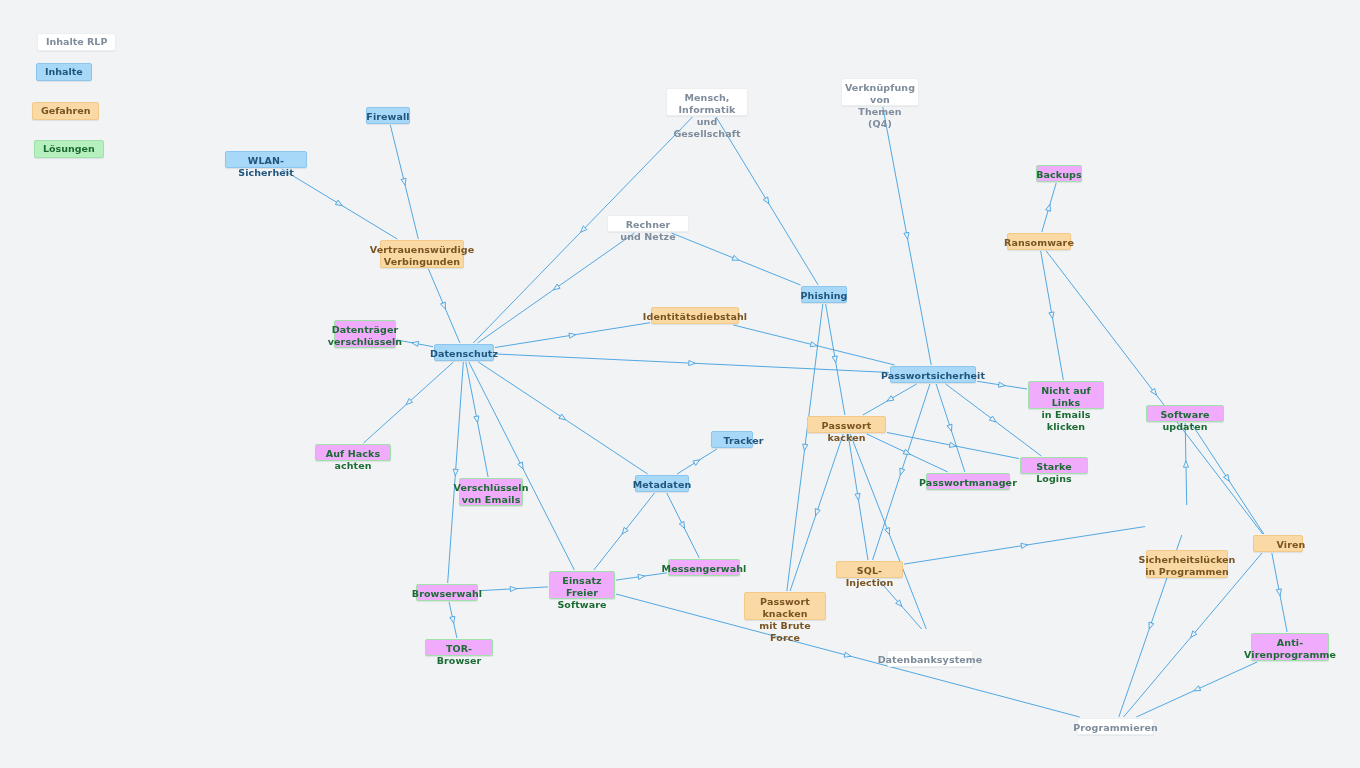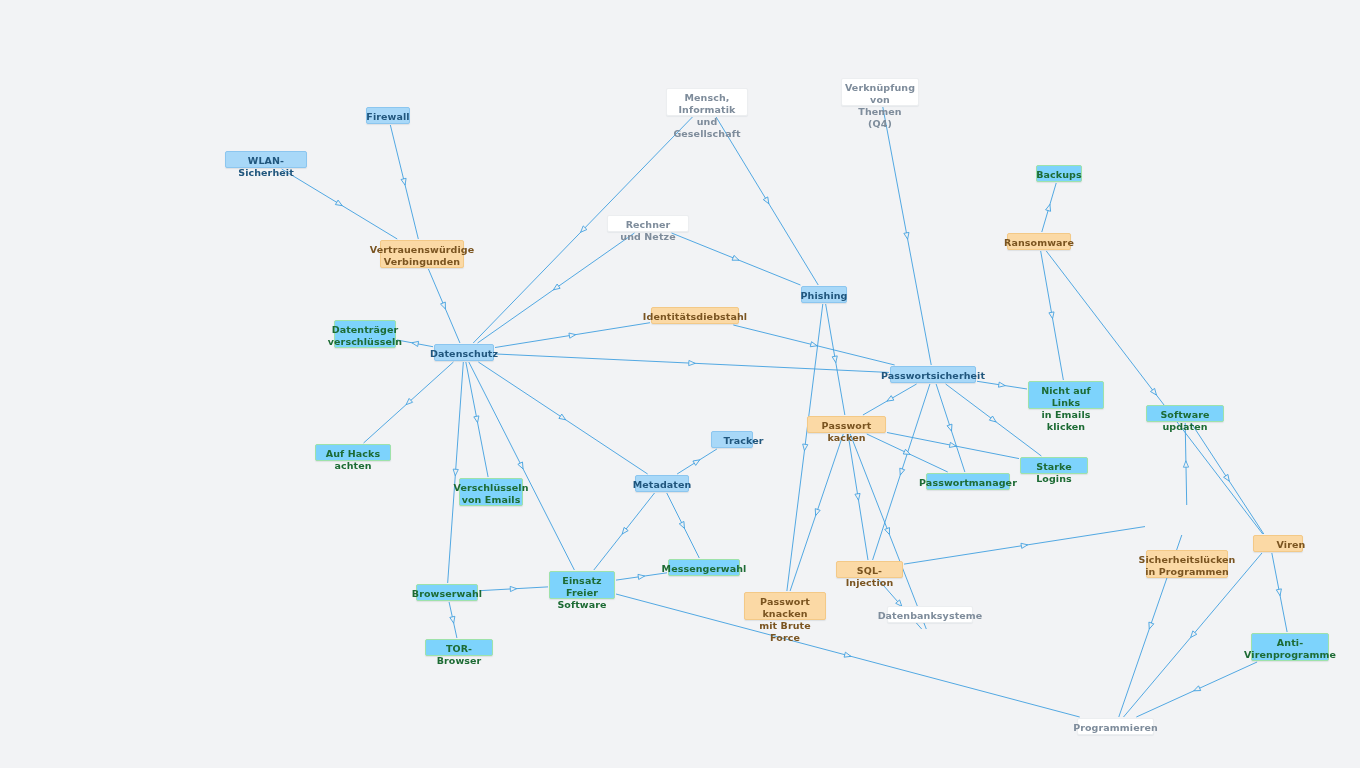--- a/index.html
+++ b/index.html
@@ -66,21 +66,21 @@
     background: #a8d8f8;
     border-color: #8cc6ef;
     color: #20567d;
   }
   .node.cat-gefahren {
     background: #fbd9a5;
     border-color: #f3c987;
     color: #7a5420;
   }
   .node.cat-loesungen {
-    background: #7dd3fc;
+    background: #f0abfc;
     border-color: #9ee2aa;
     color: #1d6b34;
   }
   .node.cat-thema {
     background: #ffffff;
     border-color: #eceef0;
     color: #7e8c9b;
     font-weight: bold;
     box-shadow: 0 1px 1px rgba(40,60,80,0.06);
   }
@@ -205,21 +205,21 @@
       <path d="M -3.2 -2.6 L 3.2 0 L -3.2 2.6 Z" transform="translate(1192.75,635.00) rotate(130.17)" fill="#eef1f3" stroke="#3f9fe0" stroke-width="0.8"></path>
       <line x1="1257.08" y1="662.00" x2="1136.35" y2="717.00" stroke="#3f9fe0" stroke-width="0.9"></line>
       <path d="M -3.2 -2.6 L 3.2 0 L -3.2 2.6 Z" transform="translate(1196.71,689.50) rotate(155.51)" fill="#eef1f3" stroke="#3f9fe0" stroke-width="0.8"></path>
     </svg>
   <div id="node-layer">
       <div class="node cat-thema" style="left: 666px; top: 88px; width: 82px; height: 28px;"><span>Mensch, Informatik
 und Gesellschaft</span></div>
       <div class="node cat-thema" style="left: 841px; top: 78px; width: 78px; height: 28px;"><span>Verknüpfung von
 Themen (Q4)</span></div>
       <div class="node cat-thema" style="left: 607px; top: 215px; width: 82px; height: 17px;"><span>Rechner und Netze</span></div>
-      <div class="node cat-thema" style="left: 887px; top: 606px; width: 86px; height: 17px;"><span>Datenbanksysteme</span></div>
+      <div class="node cat-thema" style="left: 887px; top: 650px; width: 86px; height: 17px;"><span>Datenbanksysteme</span></div>
       <div class="node cat-thema" style="left: 1077px; top: 718px; width: 77px; height: 17px;"><span>Programmieren</span></div>
       <div class="node cat-inhalte" style="left: 366px; top: 107px; width: 44px; height: 17px;"><span>Firewall</span></div>
       <div class="node cat-inhalte" style="left: 225px; top: 151px; width: 82px; height: 17px;"><span>WLAN-Sicherheit</span></div>
       <div class="node cat-inhalte" style="left: 434px; top: 344px; width: 60px; height: 17px;"><span>Datenschutz</span></div>
       <div class="node cat-inhalte" style="left: 801px; top: 286px; width: 46px; height: 17px;"><span>Phishing</span></div>
       <div class="node cat-inhalte" style="left: 890px; top: 366px; width: 86px; height: 17px;"><span>Passwortsicherheit</span></div>
       <div class="node cat-inhalte" style="left: 711px; top: 431px; width: 42px; height: 17px; padding-left: 29px;"><span>Tracker</span></div>
       <div class="node cat-inhalte" style="left: 635px; top: 475px; width: 54px; height: 17px;"><span>Metadaten</span></div>
       <div class="node cat-gefahren" style="left: 380px; top: 240px; width: 84px; height: 28px;"><span>Vertrauenswürdige
 Verbingunden</span></div>
@@ -244,13 +244,27 @@
       <div class="node cat-loesungen" style="left: 668px; top: 559px; width: 72px; height: 17px;"><span>Messengerwahl</span></div>
       <div class="node cat-loesungen" style="left: 1036px; top: 165px; width: 46px; height: 17px;"><span>Backups</span></div>
       <div class="node cat-loesungen" style="left: 1028px; top: 381px; width: 76px; height: 28px;"><span>Nicht auf Links
 in Emails klicken</span></div>
       <div class="node cat-loesungen" style="left: 1146px; top: 405px; width: 78px; height: 17px;"><span>Software updaten</span></div>
       <div class="node cat-loesungen" style="left: 1020px; top: 457px; width: 68px; height: 17px;"><span>Starke Logins</span></div>
       <div class="node cat-loesungen" style="left: 926px; top: 473px; width: 84px; height: 17px;"><span>Passwortmanager</span></div>
       <div class="node cat-loesungen" style="left: 1251px; top: 633px; width: 78px; height: 28px;"><span>Anti-
 Virenprogramme</span></div>
     </div>
+  <div id="legend-layer">
+      <div class="legend-item cat-thema" style="left: 37px; top: 33px; min-width: 56px; height: 18px;">
+        <span>Inhalte RLP</span>
+      </div>
+      <div class="legend-item cat-inhalte" style="left: 36px; top: 63px; min-width: 38px; height: 18px;">
+        <span>Inhalte</span>
+      </div>
+      <div class="legend-item cat-gefahren" style="left: 32px; top: 102px; min-width: 46px; height: 18px;">
+        <span>Gefahren</span>
+      </div>
+      <div class="legend-item cat-loesungen" style="left: 34px; top: 140px; min-width: 48px; height: 18px;">
+        <span>Lösungen</span>
+      </div>
+    </div>
 </div>
 
 </body></html>

